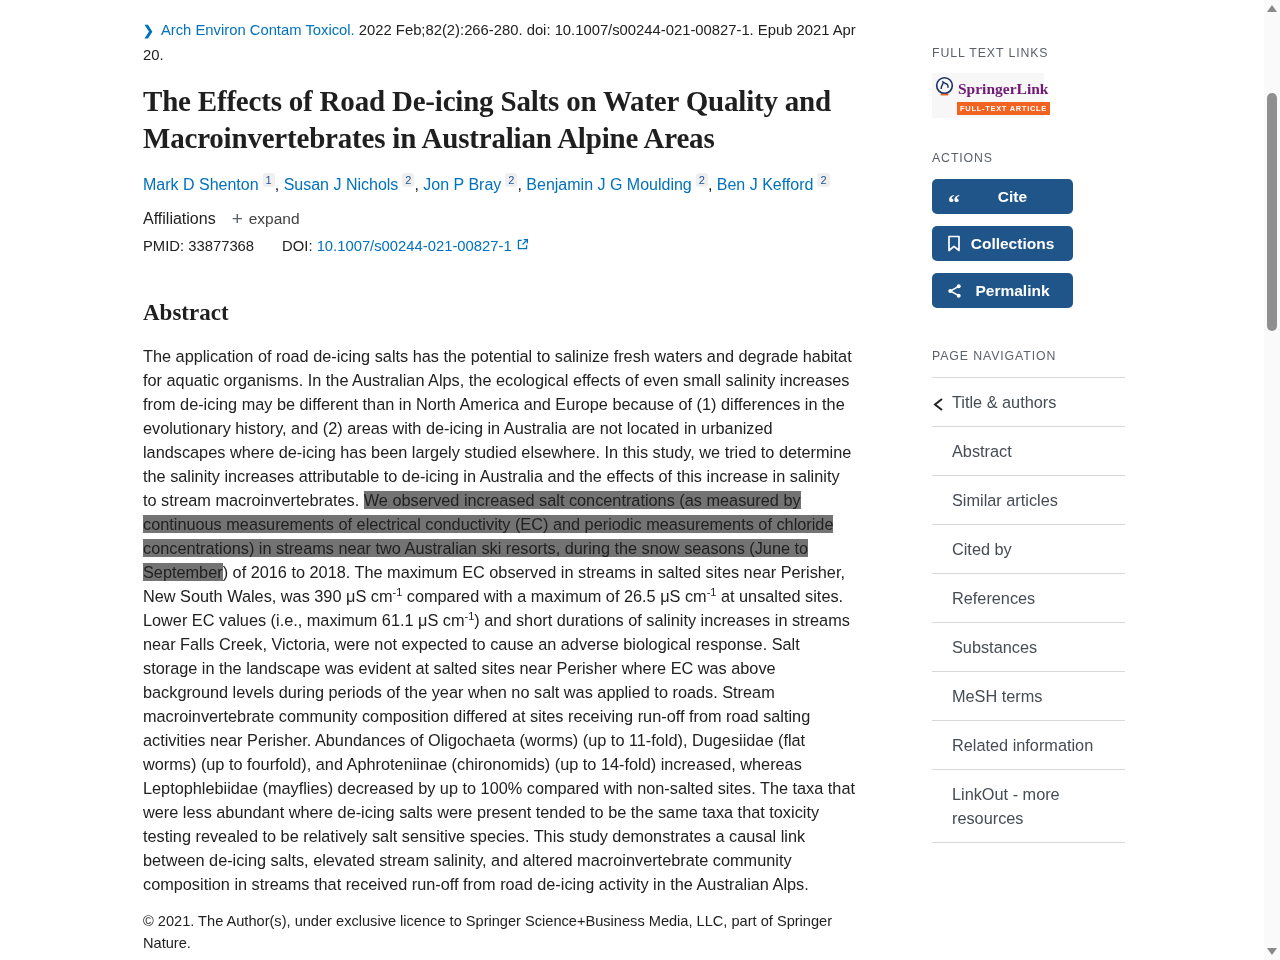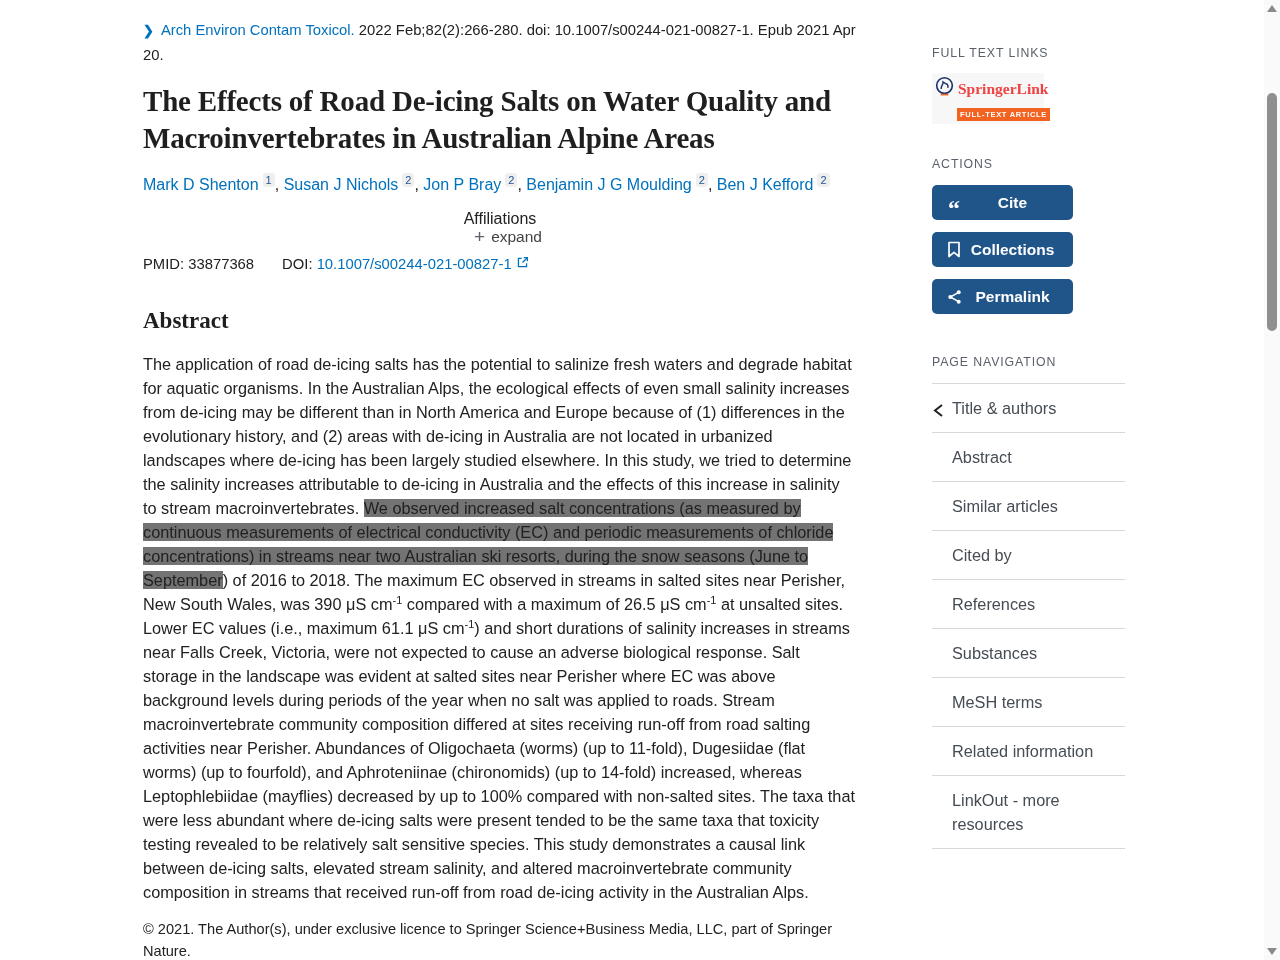--- a/index.html
+++ b/index.html
@@ -24,47 +24,47 @@
 
   .authors { font-size:16px; line-height:26px; margin-bottom:12px; }
   .authors a { color:#0071bc; text-decoration:none; cursor:pointer; }
   .author-sup {
     display:inline-block; background:#efefef; color:#205493;
     font-size:11px; line-height:14px; padding:0 3px; border-radius:3px;
     margin-left:4px; vertical-align:6px;
   }
   .authors .comma { color:#212121; }
 
-  .affil { font-size:16px; margin-bottom:10px; display:flex; align-items:center;flex-direction:column; }
+  .affil { font-size:16px; margin-bottom:10px; display:flex; align-items:center; }
   .affil .aff-label { color:#212121; }
   .expand-btn { margin-left:16px; color:#424242; font-size:15.5px; display:inline-flex; align-items:center; cursor:pointer; }
   .expand-btn .plus { color:#5b616b; font-size:19px; font-weight:400; margin-right:6px; line-height:14px; }
 
-  .ids { font-size:14.8px; margin-bottom:36px; display:flex; align-items:center; }
+  .ids { font-size:14.8px; margin-bottom:46px; display:flex; align-items:center; }
   .ids .doi-group { margin-left:28px; }
   .ids a { color:#0071bc; text-decoration:none; display:inline-flex; align-items:center; cursor:pointer; }
   .ids .ext-ico { margin-left:4px; display:inline-block; }
 
   h2.abs-head { font-family:"Liberation Serif", serif; font-size:23px; font-weight:700; margin:0 0 18px 0; color:#1f1f1f; }
 
   .abs-text { font-size:16.3px; line-height:24px; color:#212121; margin:0 0 14px 0; }
   .abs-text .hl { background:#737373; }
   .abs-text sup { font-size:11px; line-height:0; }
 
   .copyright { font-size:14.6px; line-height:22px; margin-bottom:16px; }
 
   
   .sidebar { position:absolute; left:932px; top:46px; width:193px; }
   .side-label { font-size:12.3px; color:#5b616b; letter-spacing:0.9px; }
 
   .spr-badge { margin:13px 0 0 0; width:112px; background:#f7f7f7; padding:3px 2px; cursor:pointer; }
   .spr-row { display:flex; align-items:center; }
-  .spr-word { font-family:"Liberation Serif", serif; font-weight:700; font-size:15.5px; color:#ef4444; margin-left:3px; }
+  .spr-word { font-family:"Liberation Serif", serif; font-weight:700; font-size:15.5px; color:#701a75; margin-left:3px; }
   .spr-tag {
-    margin-left:23px; margin-top:7px; background:#f26322; color:#fff;
+    margin-left:23px; margin-top:1px; background:#f26322; color:#fff;
     font-size:7.5px; font-weight:700; letter-spacing:0.7px; padding:2px 3px; width:max-content;
   }
 
   .actions-label { margin-top:33px; }
   .act-buttons { margin-top:14px; display:flex; flex-direction:column; gap:12px; }
   .act-btn {
     width:141px; height:35px; background:#20558a; border:none; border-radius:5px;
     color:#fff; font-weight:700; font-size:15.5px; font-family:inherit;
     display:flex; align-items:center; padding:0 12px; cursor:pointer;
   }

